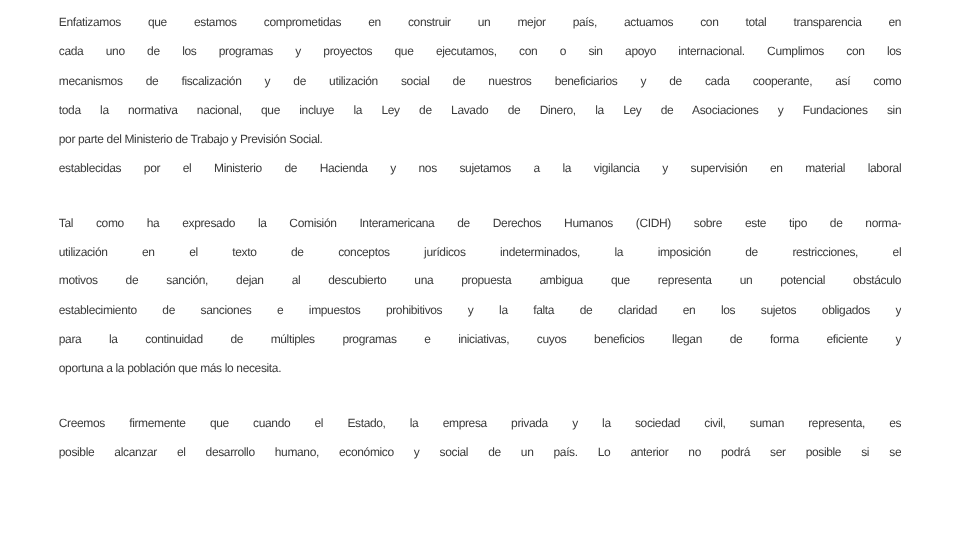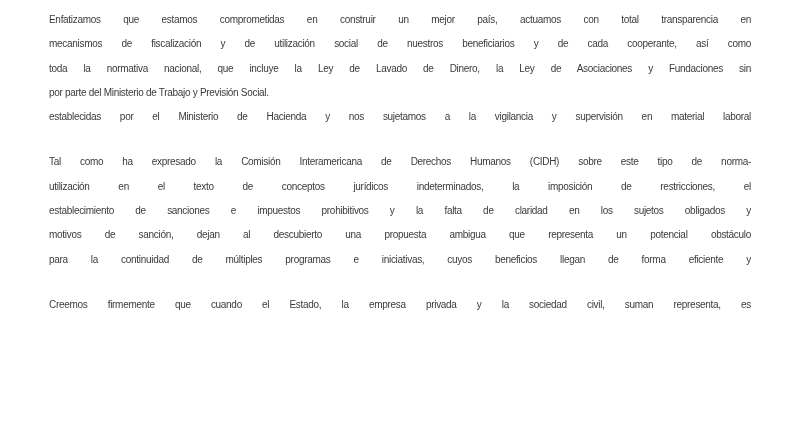--- a/index.html
+++ b/index.html
@@ -38,31 +38,34 @@
     text-align-last: left;
   }
 </style>
 </head>
 <body>
 
 <div class="page">
 
   <div class="paragraph">
     <div class="line">Enfatizamos que estamos comprometidas en construir un mejor país, actuamos con total transparencia en</div>
+    <div class="line">cada uno de los programas y proyectos que ejecutamos, con o sin apoyo internacional. Cumplimos con los</div>
     <div class="line">mecanismos de fiscalización y de utilización social de nuestros beneficiarios y de cada cooperante, así como</div>
     <div class="line">toda la normativa nacional, que incluye la Ley de Lavado de Dinero, la Ley de Asociaciones y Fundaciones sin</div>
     <div class="line last">por parte del Ministerio de Trabajo y Previsión Social.</div>
     <div class="line">establecidas por el Ministerio de Hacienda y nos sujetamos a la vigilancia y supervisión en material laboral</div>
   </div>
 
   <div class="paragraph">
     <div class="line">Tal como ha expresado la Comisión Interamericana de Derechos Humanos (CIDH) sobre este tipo de norma-</div>
     <div class="line">utilización en el texto de conceptos jurídicos indeterminados, la imposición de restricciones, el</div>
+    <div class="line">motivos de sanción, dejan al descubierto una propuesta ambigua que representa un potencial obstáculo</div>
     <div class="line">establecimiento de sanciones e impuestos prohibitivos y la falta de claridad en los sujetos obligados y</div>
-    <div class="line">motivos de sanción, dejan al descubierto una propuesta ambigua que representa un potencial obstáculo</div>
     <div class="line">para la continuidad de múltiples programas e iniciativas, cuyos beneficios llegan de forma eficiente y</div>
+    <div class="line last">oportuna a la población que más lo necesita.</div>
   </div>
 
   <div class="paragraph">
     <div class="line">Creemos firmemente que cuando el Estado, la empresa privada y la sociedad civil, suman representa, es</div>
+    <div class="line">posible alcanzar el desarrollo humano, económico y social de un país. Lo anterior no podrá ser posible si se</div>
   </div>
 
 </div>
 
 </body></html>

